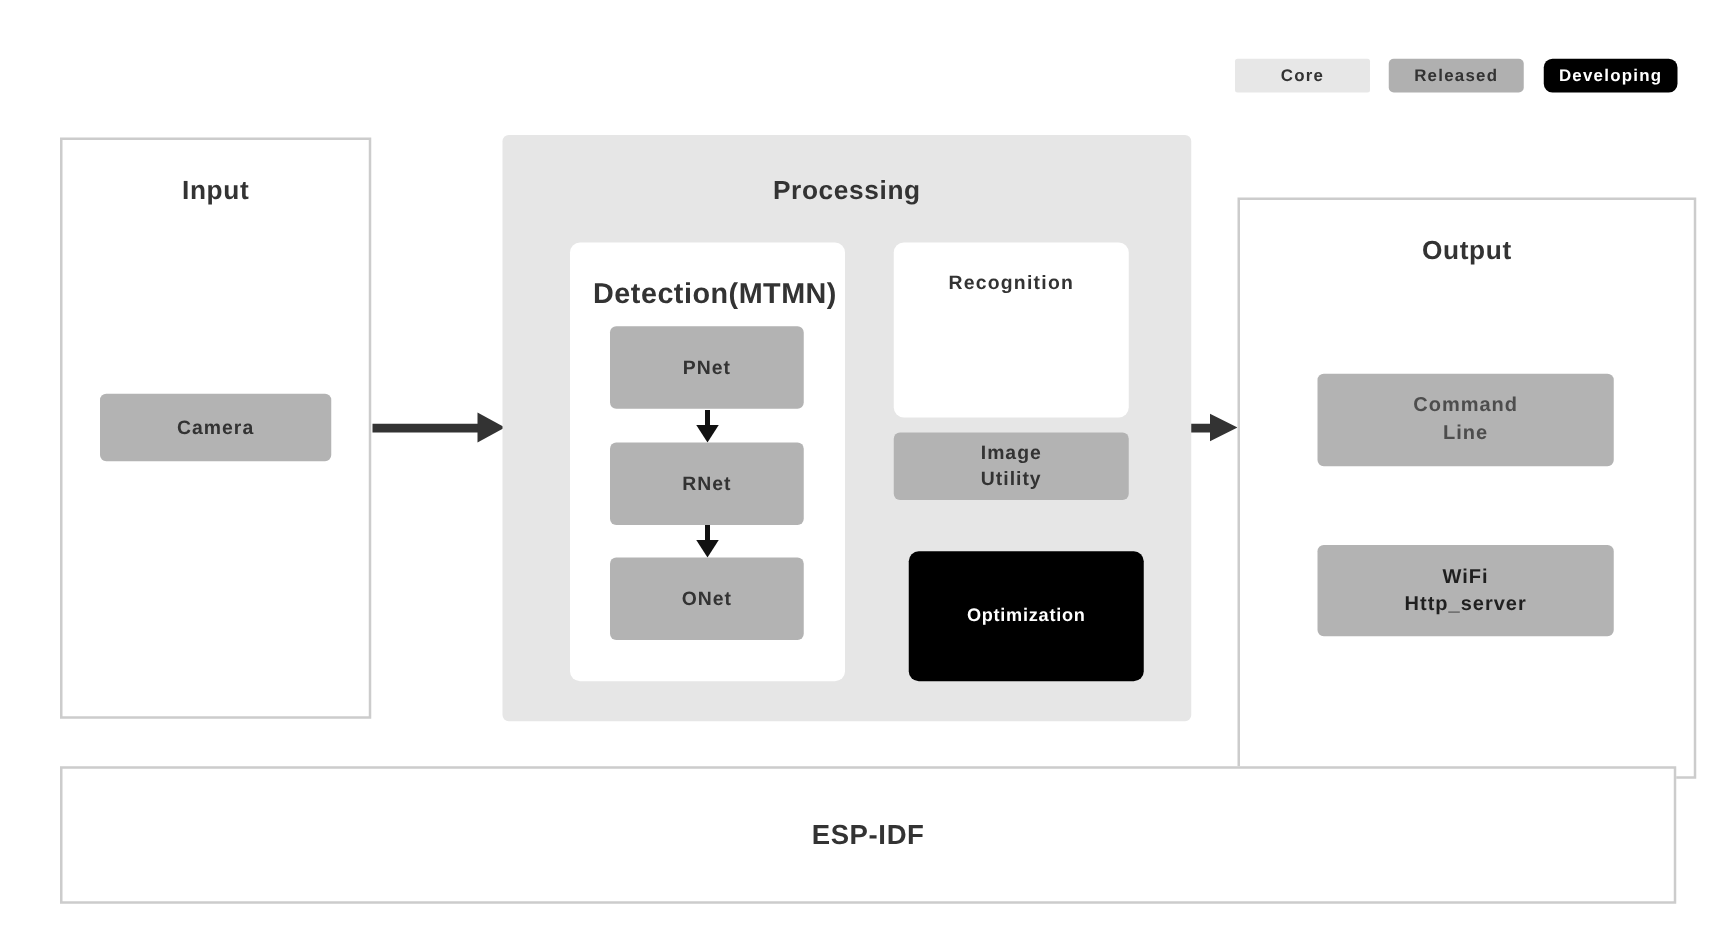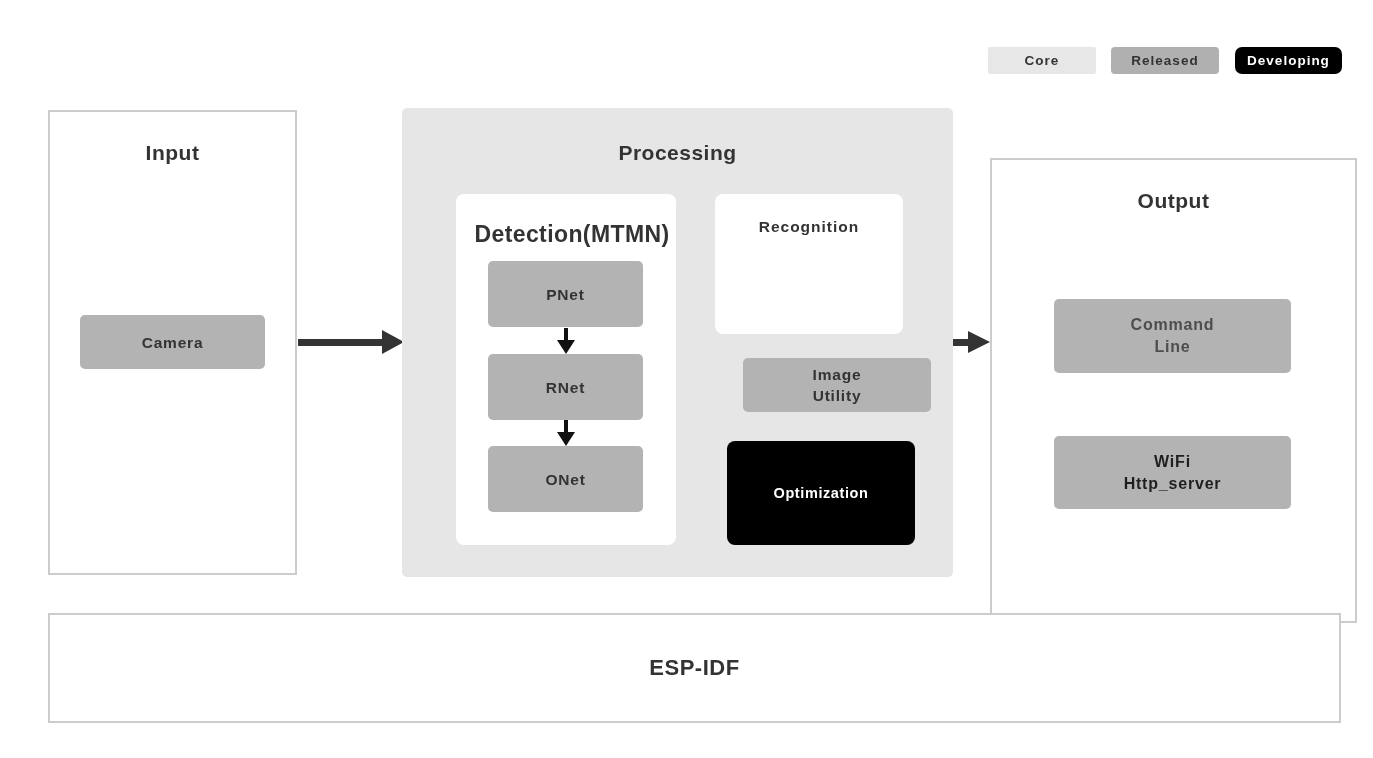--- a/index.html
+++ b/index.html
@@ -91,21 +91,21 @@
     font-size: 15.5px;
     letter-spacing: 0.8px;
     line-height: 21px;
     text-align: center;
   }
   .node-camera  { left: 30px;  top: 203px; width: 185px; height: 54px; }
   .node-pnet    { left: 32px;  top: 67px;  width: 155px; height: 66px; }
   .node-rnet    { left: 32px;  top: 160px; width: 155px; height: 66px; }
   .node-onet    { left: 32px;  top: 252px; width: 155px; height: 66px; }
   .node-frmn    { left: 19px;  top: 64px;  width: 150px; height: 61px; font-size: 16.5px; }
-  .node-imgutil { left: 313px; top: 250px; width: 188px; height: 54px; margin-left: 28px; }
+  .node-imgutil { left: 313px; top: 238px; width: 188px; height: 54px; }
   .node-optim   { left: 313px; top: 333px; width: 188px; height: 104px;
                   border-radius: 8px; font-size: 14.5px; letter-spacing: 0.6px; margin-left: 12px; }
   .node-cmdline { left: 62px;  top: 139px; width: 237px; height: 74px; font-size: 16px; line-height: 22px; }
   .node-wifi    { left: 62px;  top: 276px; width: 237px; height: 73px; font-size: 16px; line-height: 22px; }
   
   .h-arrow { position: absolute; }
   .h-arrow .shaft { position: absolute; background: #333333; height: 7px; }
   .h-arrow .head  { position: absolute; width: 0; height: 0; }
   .arrow-in-proc { left: 298px; top: 330px; width: 106px; height: 24px; }
   .arrow-in-proc .shaft { left: 0; top: 9px; width: 86px; }

